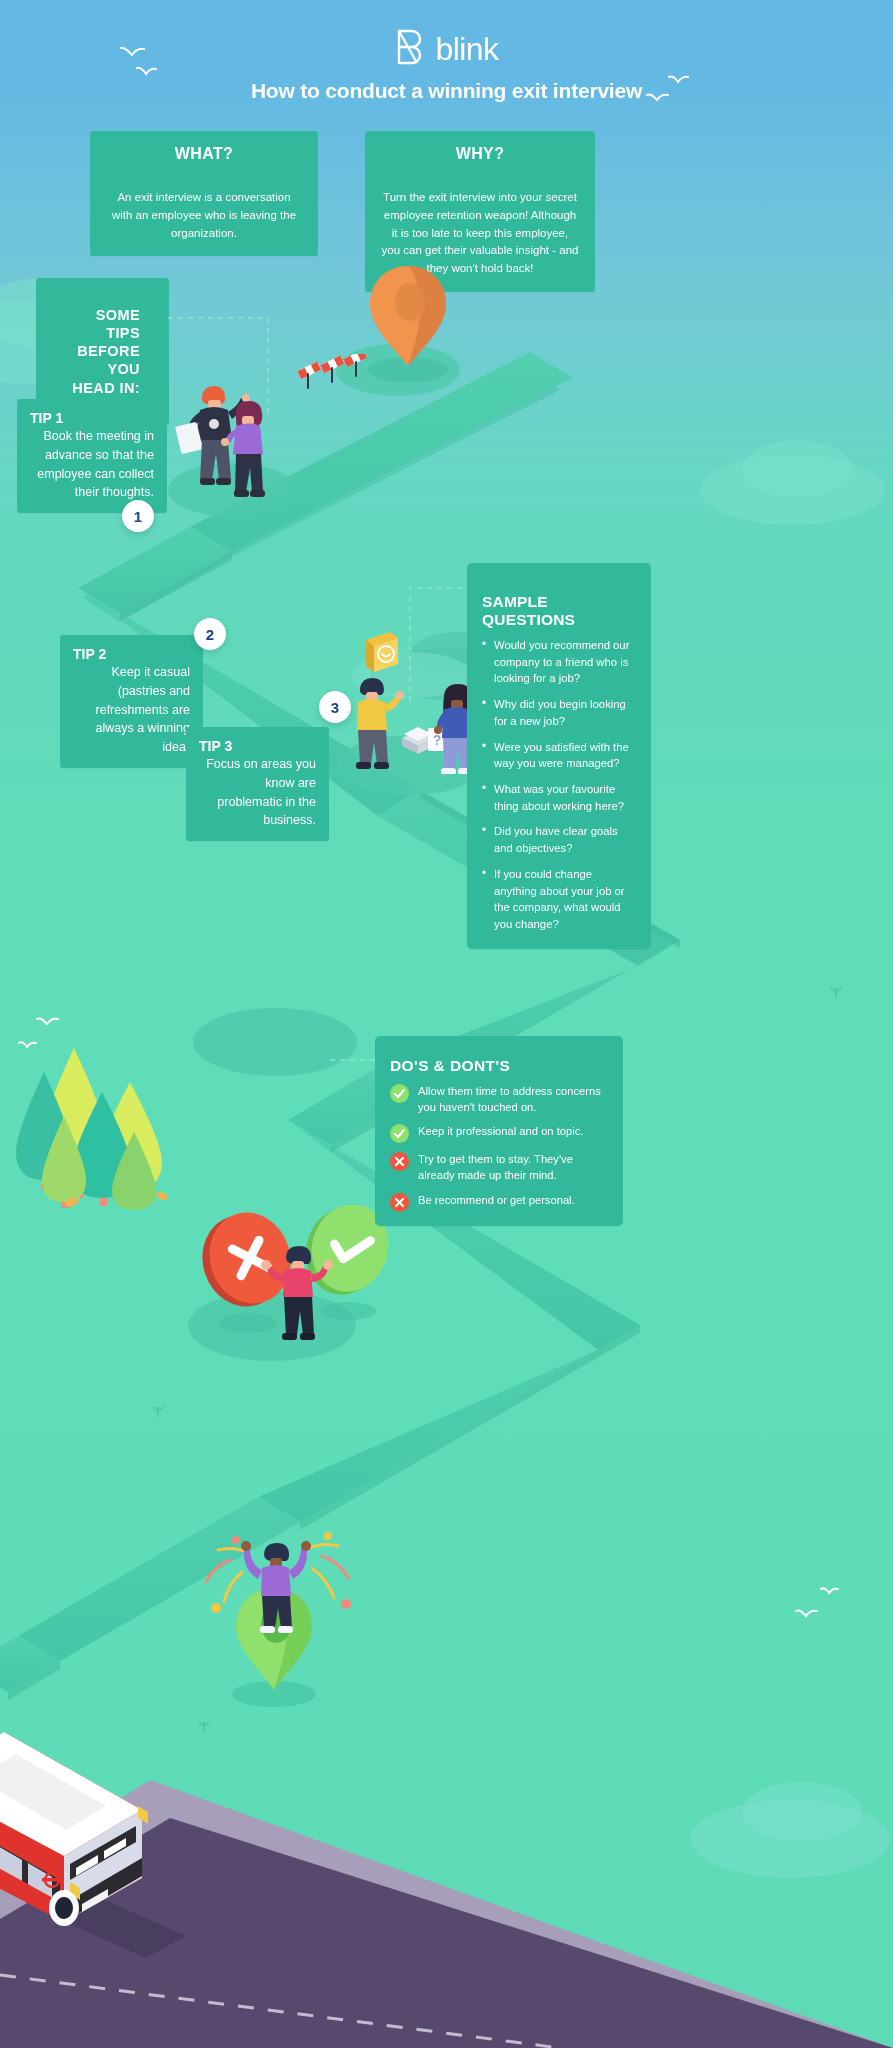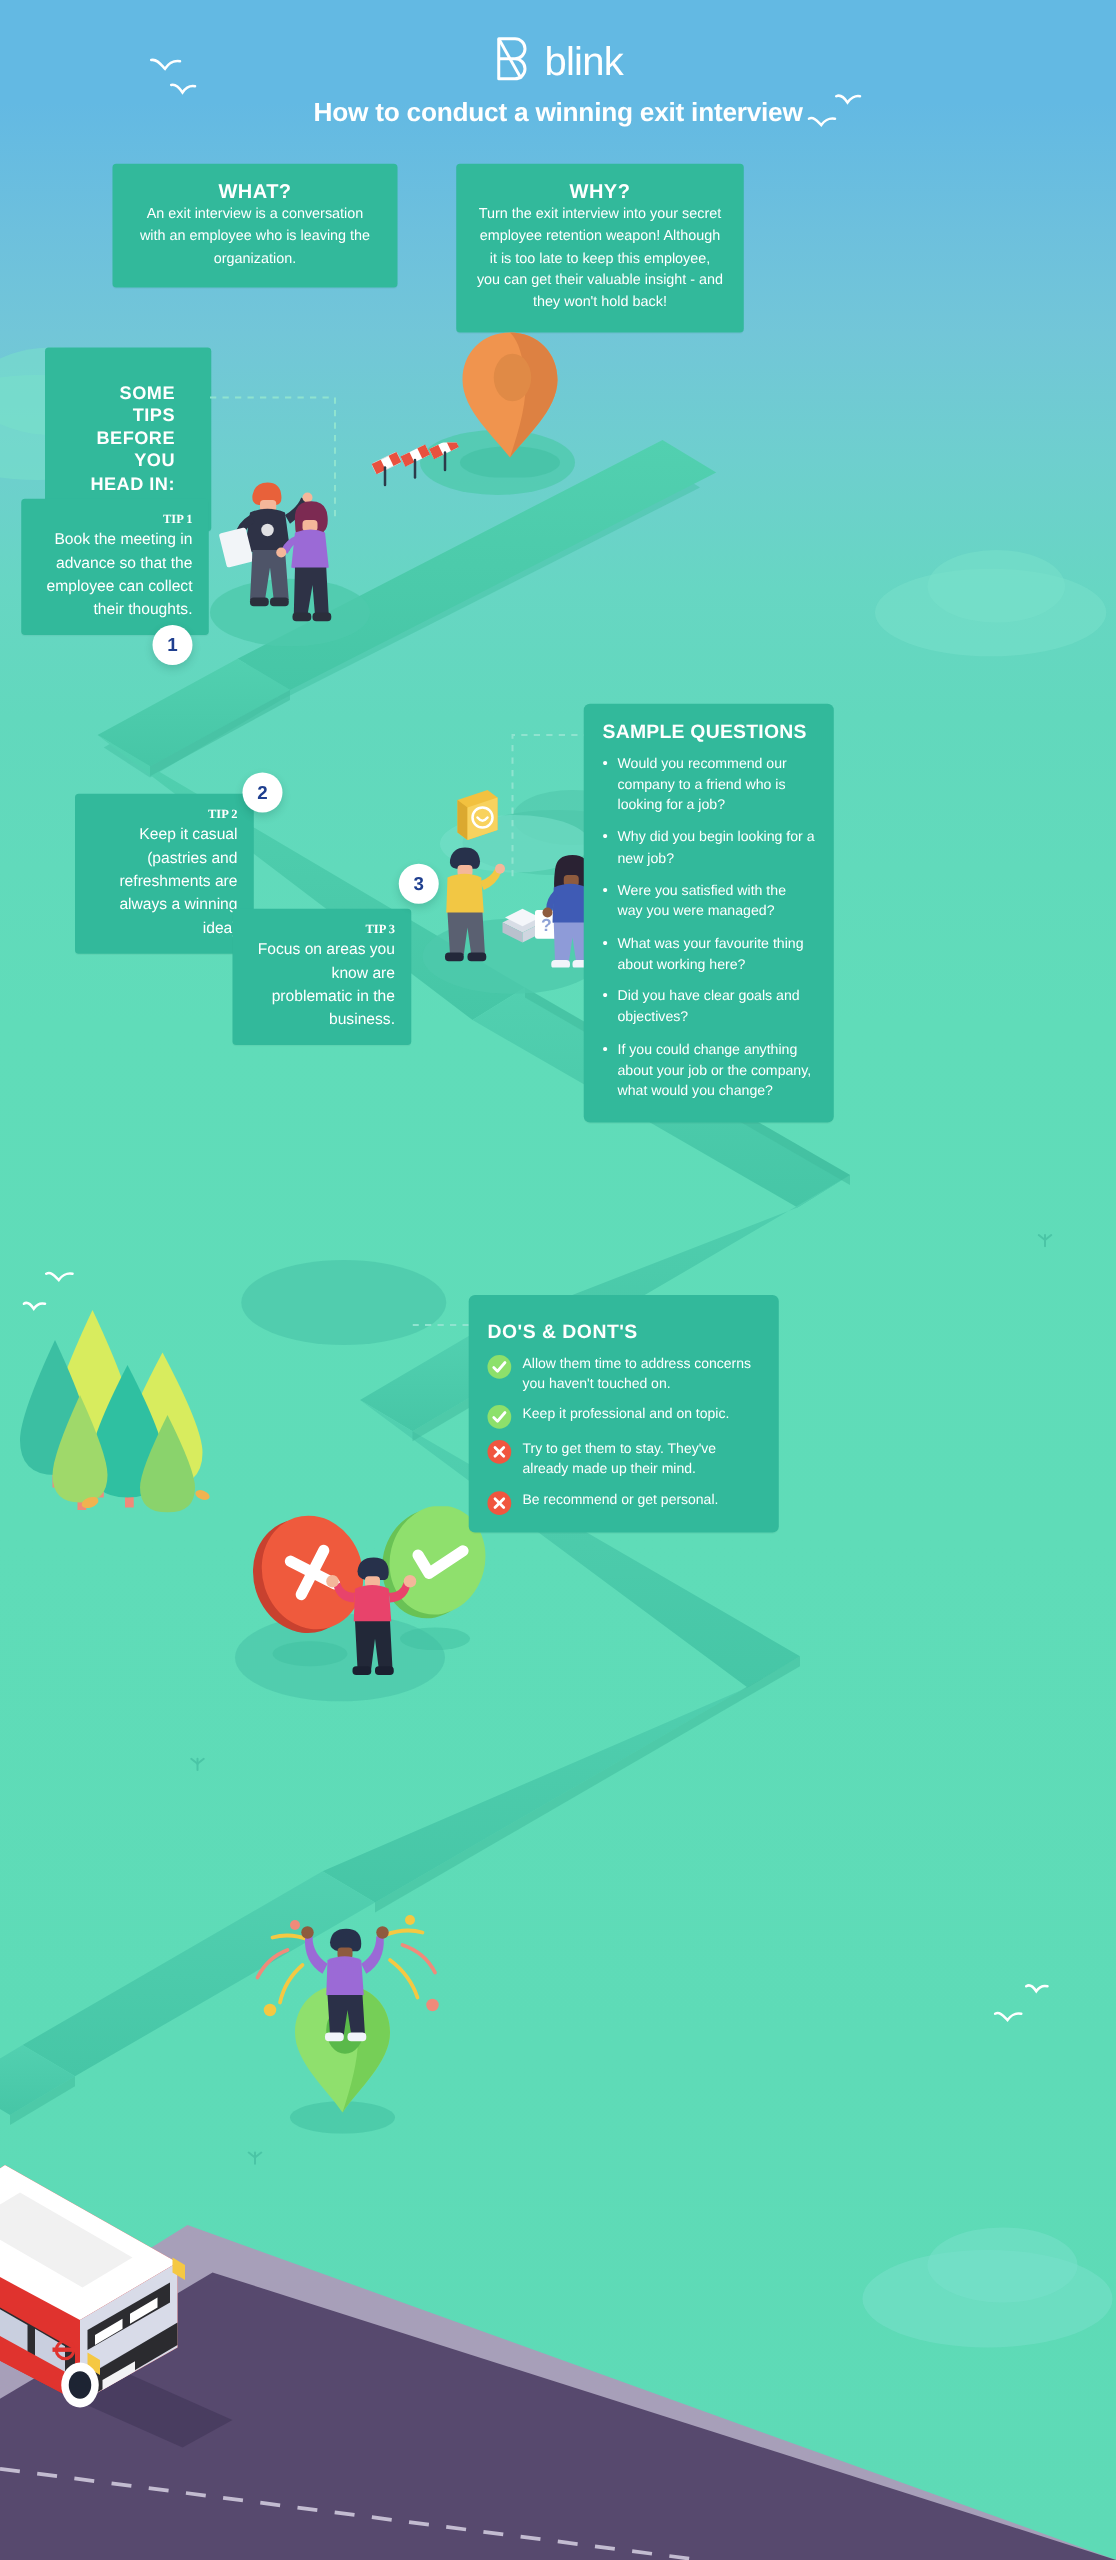--- a/index.html
+++ b/index.html
@@ -39,48 +39,48 @@
   .card {
     position:absolute;
     background:#32b99b;
     color:#ffffff;
     border-radius:3px;
     padding:14px 16px;
     box-shadow:0 1px 0 rgba(0,0,0,.04);
   }
   .card .c-title {
     font-weight:bold; font-size:16px; letter-spacing:.4px;
-    text-align:center; margin-bottom:0;
+    text-align:center; margin-bottom:26px;
   }
   .card .c-body { font-size:11.5px; line-height:1.55; text-align:center; }
 
   #what-card { left:90px;  top:131px;  width:228px; }
   #why-card  { left:365px; top:131px;  width:230px; }
 
   #sometips-card {
     left:36px; top:278px; width:133px;
     padding:12px 13px;
   }
   #sometips-card .c-title {
     text-align:right; font-size:14.5px; line-height:1.25; margin:16px;
   }
 
   .tip-card { padding:11px 13px; }
   .tip-card .t-num {
-    font-weight:bold; font-size:10px; text-align:right; margin-bottom:1px;font-family:Liberation Serif, serif;
+    font-weight:bold; font-size:14px; text-align:left; margin-bottom:1px;
   }
   .tip-card .t-body { font-size:12.5px; line-height:1.5; text-align:right; }
 
   #tip1 { left:17px;  top:399px; width:150px; }
   #tip2 { left:60px;  top:635px; width:143px; }
   #tip3 { left:186px; top:727px; width:143px; }
 
   #sample-card {
-    left:467px; top:563px; width:200px;
-    padding:14px 15px 16px 15px; border-radius:5px;
+    left:467px; top:563px; width:184px;
+    padding:30px 15px 16px 15px; border-radius:5px;
   }
   #sample-card .c-title {
     text-align:left; font-size:15.5px; margin-bottom:8px; letter-spacing:.2px;
   }
   #sample-card ul { list-style:none; }
   #sample-card li {
     position:relative; font-size:11.3px; line-height:1.48;
     padding-left:12px; margin-bottom:9px;
   }
   #sample-card li:last-child { margin-bottom:0; }

